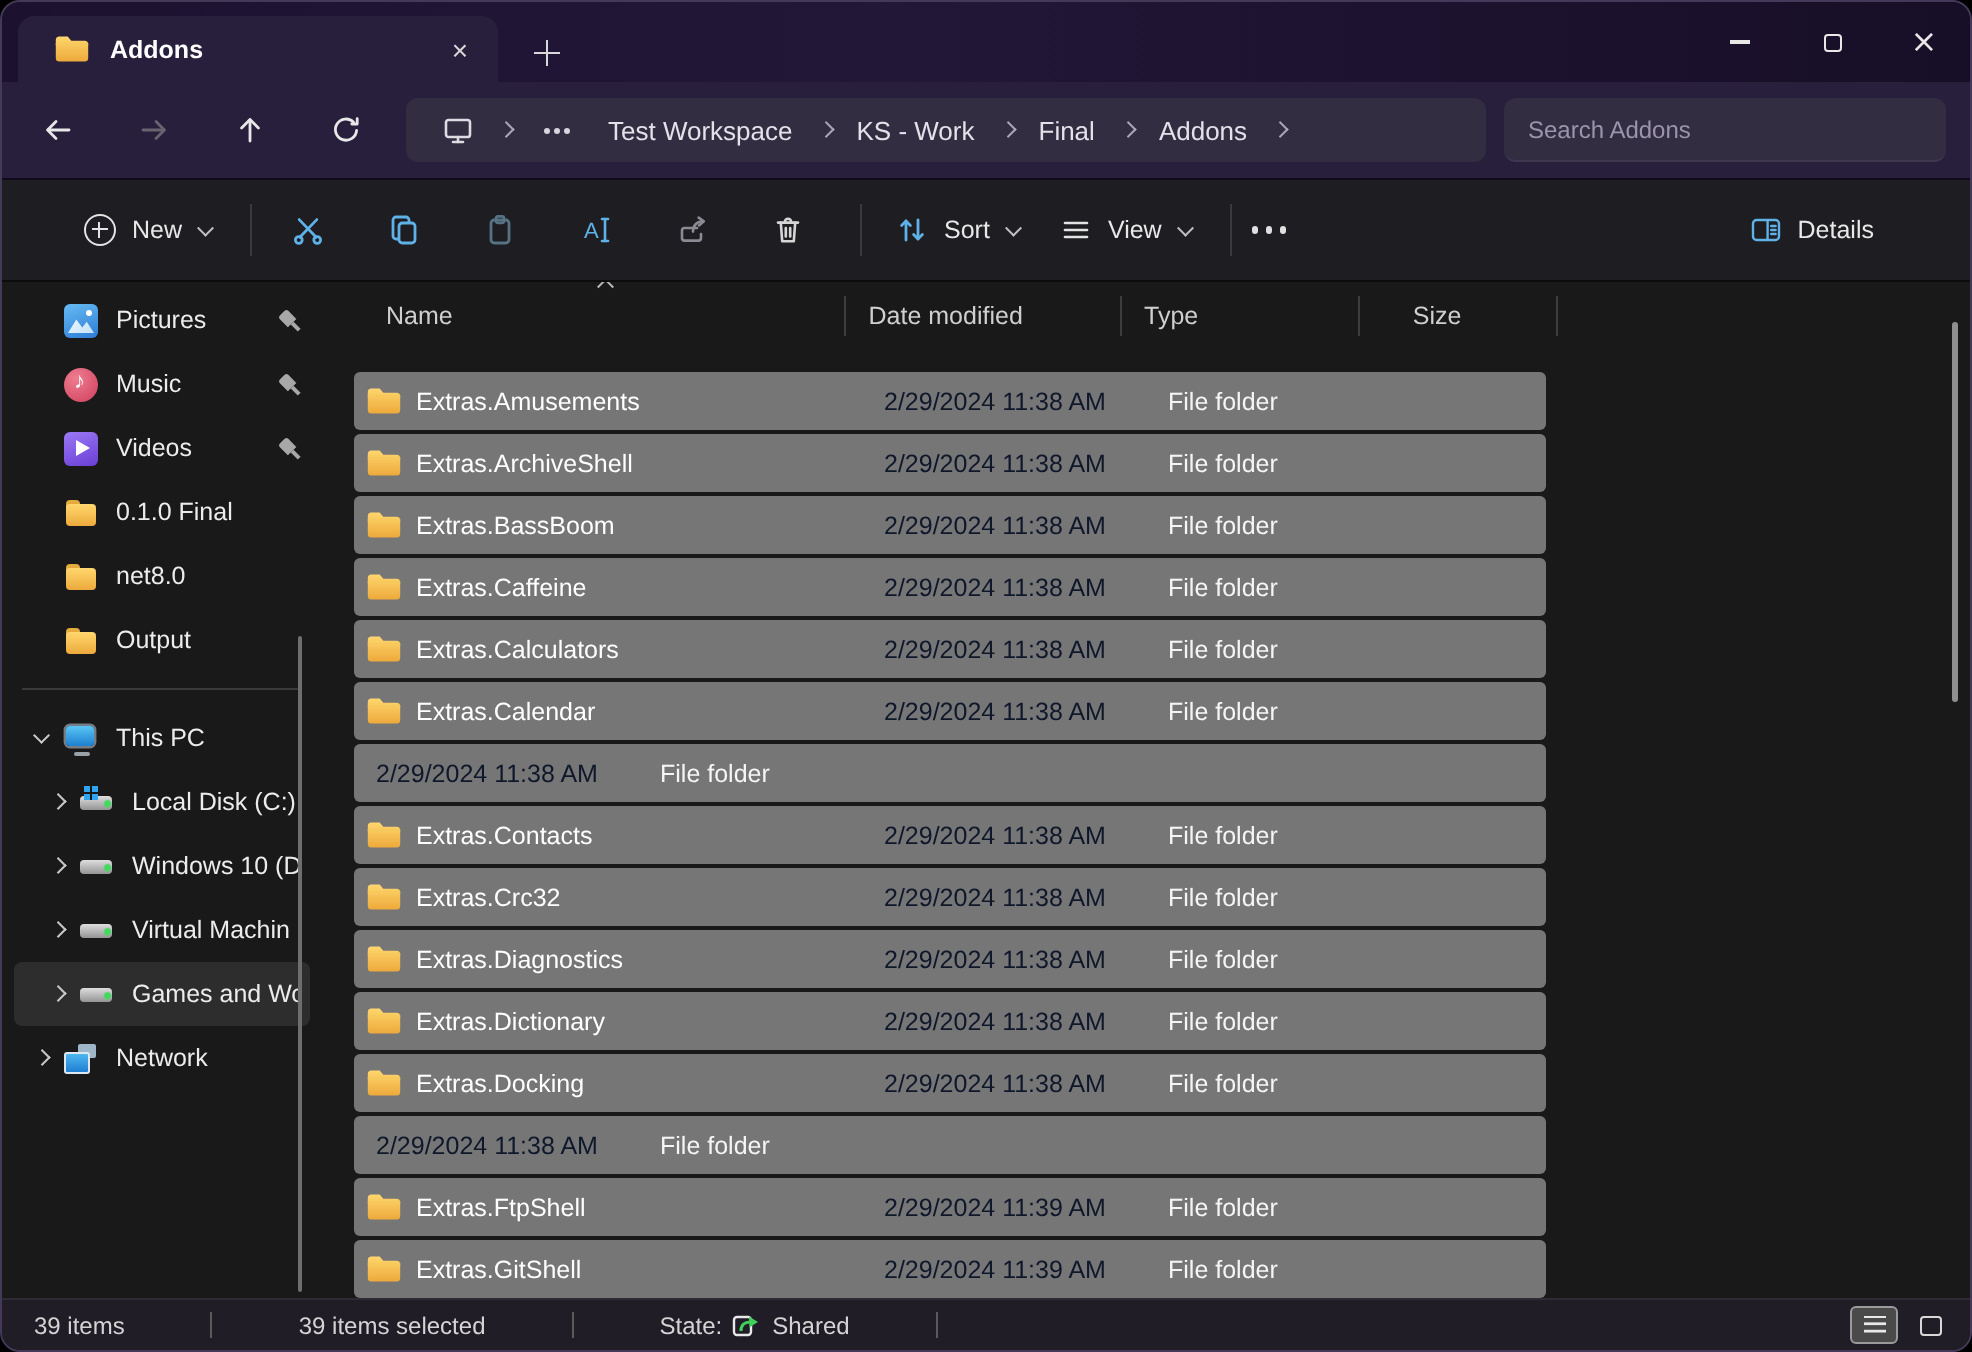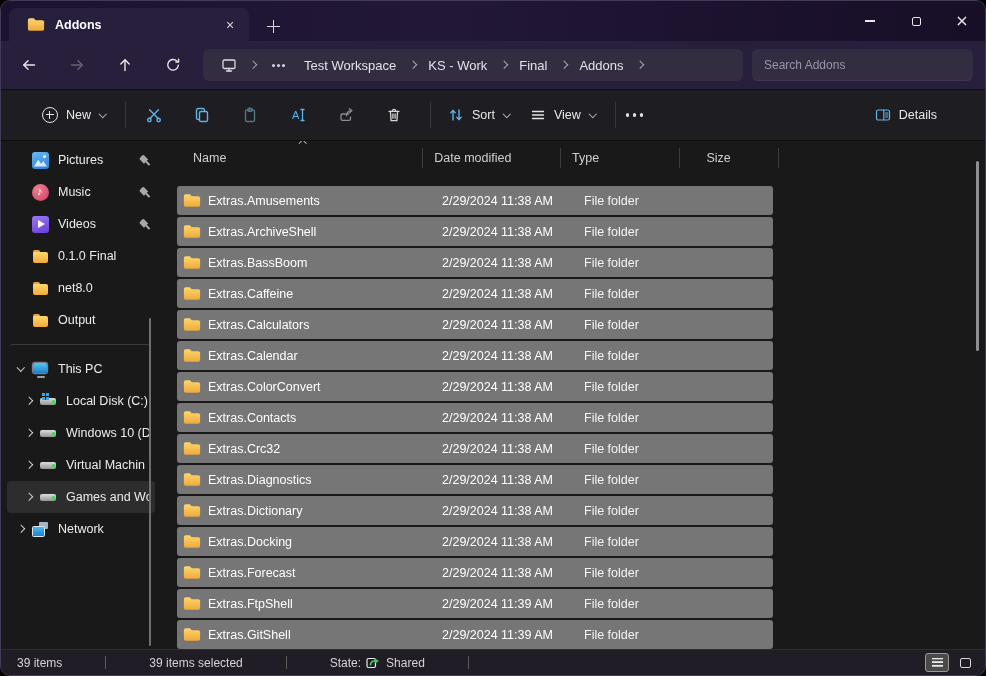--- a/index.html
+++ b/index.html
@@ -139,21 +139,21 @@
   .hc-type { width: 123px; padding-left: 11px; }
   .hc-size { width: 83px;  padding-left: 8px; margin-left: 18px; }
   .sort-caret { position: absolute; top: -7px; left: 50%; width: 8px; height: 8px; }
   .sort-caret::before { content: ""; display: block; width: 4.5px; height: 4.5px;
       border-right: 1.2px solid #b8b8b8; border-bottom: 1.2px solid #b8b8b8; transform: rotate(-135deg); }
   .rows { height: 477px; overflow: hidden; margin-top: 12px; }
   .frow { width: 596px; height: 29px; margin-bottom: 2px; border-radius: 3px; background: #767676;
           display: flex; align-items: center; color: #fff; font-size: 12.5px; }
   .fc-name { width: 254px; display: flex; align-items: center; padding-left: 6px; overflow: hidden; white-space: nowrap; }
   .fc-name svg { flex: none; margin-right: 7px; }
-  .fc-date { width: 142px; padding-left: 11px; color: #ffffff; white-space: nowrap; }
+  .fc-date { width: 142px; padding-left: 11px; color: #0f172a; white-space: nowrap; }
   .fc-type { width: 123px; padding-left: 11px; color: #f5f5f5; white-space: nowrap; }
   .fc-size { flex: 1; }
   .main-scrollthumb { position: absolute; right: 6px; top: 20px; width: 3px; height: 190px;
                       background: #8f8f8f; border-radius: 2px; }
 
   
   .statusbar { height: 26px; flex: none; background: #201d26; border-top: 1px solid #2d2b33;
                display: flex; align-items: center; padding: 0 8px 0 16px; color: #d4d4d4; font-size: 12px; gap: 32px; }
   .sb-sep { width: 1px; height: 13px; background: #5a5a5a; margin: 0 11px; flex: none; }
   .sb-state { display: flex; align-items: center; }
@@ -538,26 +538,20 @@
                 <use href="#sym-folder"></use>
               </svg>
               <span>Extras.Calendar</span>
             </span>
             <span class="fc-date">2/29/2024 11:38 AM</span>
             <span class="fc-type">File folder</span>
             <span class="fc-size"></span>
           </div>
 
           <div class="frow">
-            <span class="fc-name">
-              <svg width="18" height="15" viewBox="0 0 20 16">
-                <use href="#sym-folder"></use>
-              </svg>
-              <span>Extras.ColorConvert</span>
-            </span>
             <span class="fc-date">2/29/2024 11:38 AM</span>
             <span class="fc-type">File folder</span>
             <span class="fc-size"></span>
           </div>
 
           <div class="frow">
             <span class="fc-name">
               <svg width="18" height="15" viewBox="0 0 20 16">
                 <use href="#sym-folder"></use>
               </svg>
@@ -610,26 +604,20 @@
                 <use href="#sym-folder"></use>
               </svg>
               <span>Extras.Docking</span>
             </span>
             <span class="fc-date">2/29/2024 11:38 AM</span>
             <span class="fc-type">File folder</span>
             <span class="fc-size"></span>
           </div>
 
           <div class="frow">
-            <span class="fc-name">
-              <svg width="18" height="15" viewBox="0 0 20 16">
-                <use href="#sym-folder"></use>
-              </svg>
-              <span>Extras.Forecast</span>
-            </span>
             <span class="fc-date">2/29/2024 11:38 AM</span>
             <span class="fc-type">File folder</span>
             <span class="fc-size"></span>
           </div>
 
           <div class="frow">
             <span class="fc-name">
               <svg width="18" height="15" viewBox="0 0 20 16">
                 <use href="#sym-folder"></use>
               </svg>

